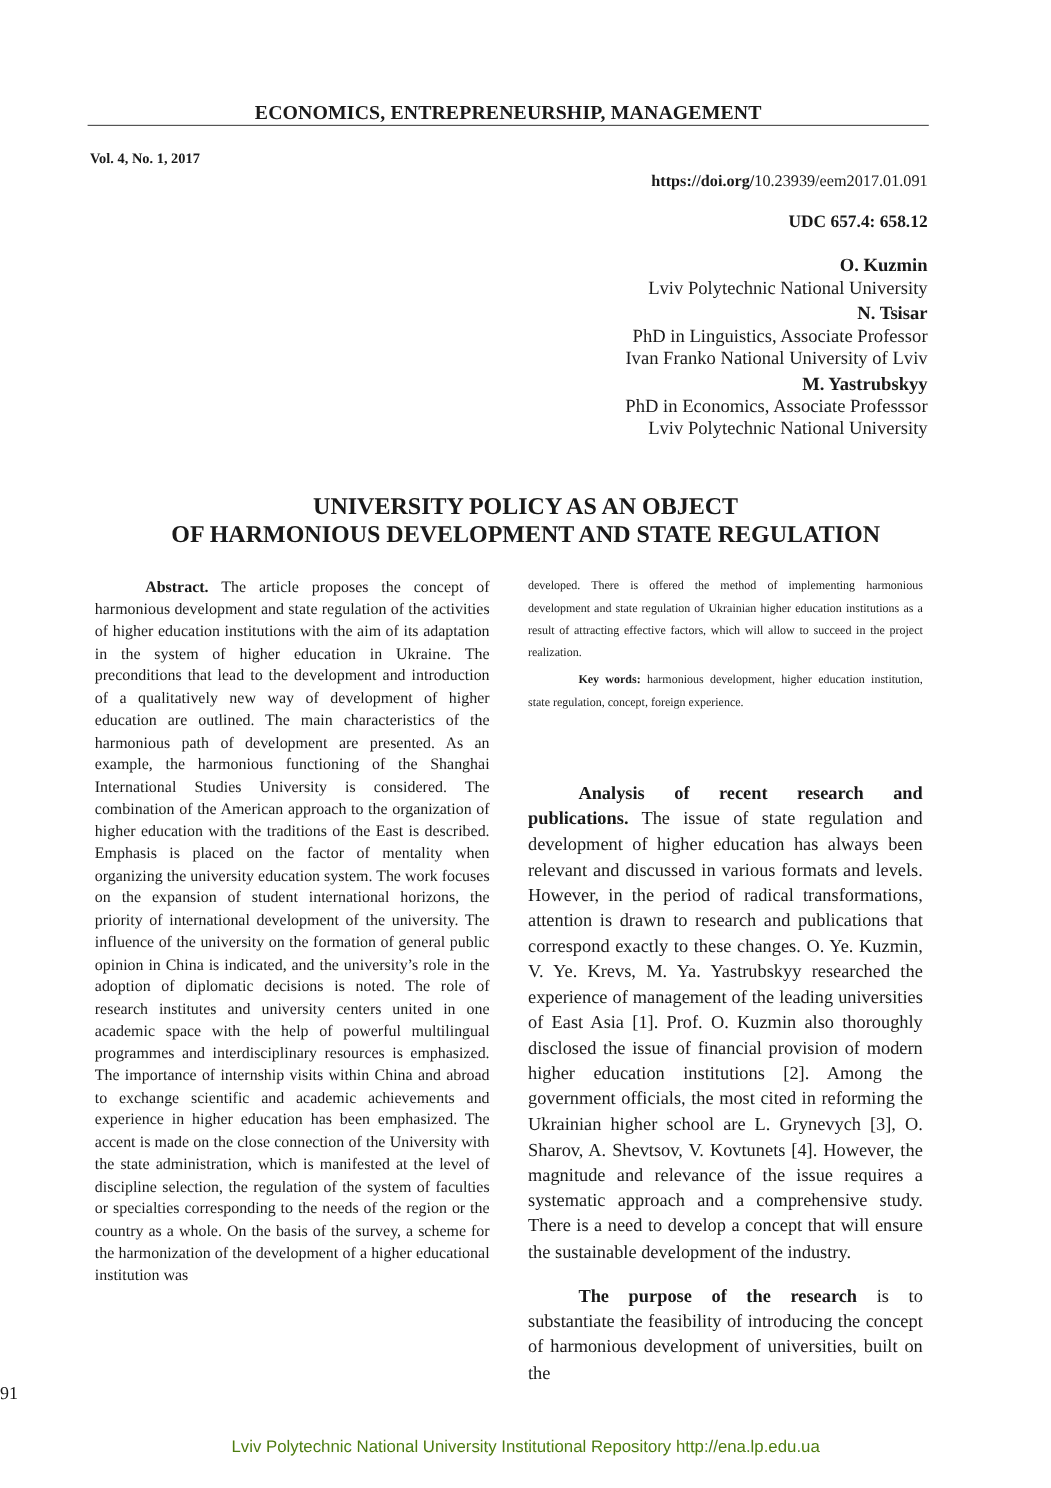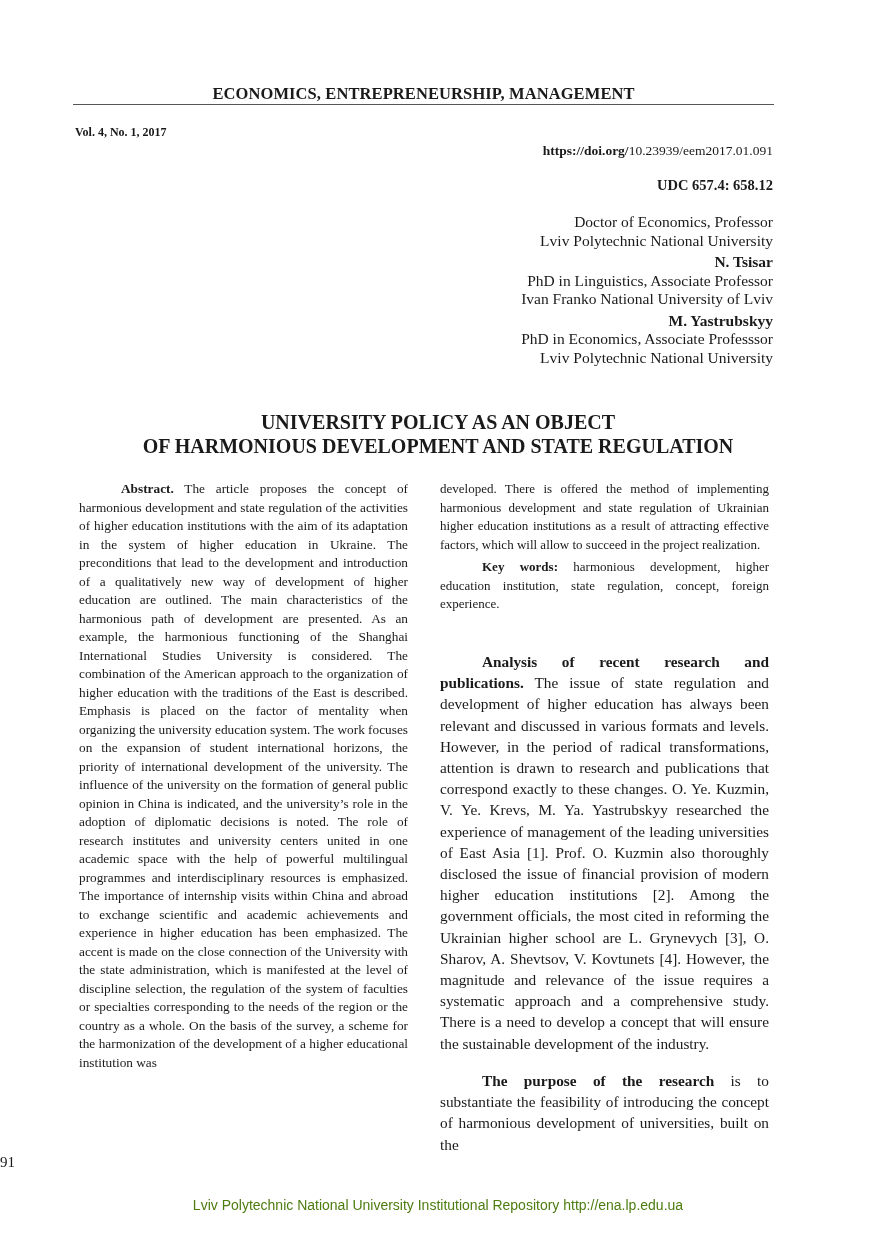--- a/index.html
+++ b/index.html
@@ -9,21 +9,21 @@
   .vol { position: absolute; left: 75px; top: 125px; font-weight: bold; font-size: 12px; }
   .doi { position: absolute; right: 103px; top: 143px; font-size: 13.5px; }
   .doi b { font-weight: bold; }
   .udc { position: absolute; right: 103px; top: 177px; font-weight: bold; font-size: 14.5px; }
   .authors { position: absolute; right: 103px; top: 213px; text-align: right; font-size: 15.5px; line-height: 18.5px; }
   .author { margin-bottom: 3px; }
   .author-name { font-weight: bold; }
   .title { position: absolute; left: 73px; top: 410px; width: 730px; text-align: center; font-weight: bold; font-size: 20px; line-height: 24px; }
   .col { position: absolute; text-align: justify; }
   .col-left { left: 75px; top: 476px; width: 337px; font-size: 13.3px; line-height: 18.5px; }
-  .col-right-abs { left: 436px; top: 476px; width: 337px; font-size: 13px; line-height: 18.5px; }
+  .col-right-abs { left: 436px; top: 476px; width: 337px; font-size: 10px; line-height: 18.5px; }
   .col-right-body { left: 436px; top: 647px; width: 337px; font-size: 15.3px; line-height: 21.2px; }
   .col-right-purpose { left: 436px; top: 1066px; width: 337px; font-size: 15.3px; line-height: 21.2px; }
   .indent { text-indent: 42px; }
   .kw { margin-top: 0; }
   p { margin: 4px; }
   .label-bold { font-weight: bold; }
   .page-number { position: absolute; left: 0; width: 876px; top: 1154px; font-size: 15px; }
   .repo-footer { position: absolute; left: 0; width: 876px; top: 1197px; text-align: center; font-family: "Liberation Sans", sans-serif; font-size: 14px; color: #4d7c0f; }
 </style>
 </head>
@@ -31,21 +31,21 @@
 
 <div class="journal-header">ECONOMICS, ENTREPRENEURSHIP, MANAGEMENT</div>
 <div class="header-rule"></div>
 
 <div class="vol">Vol. 4, No. 1, 2017</div>
 <div class="doi"><b>https://doi.org/</b><span>10.23939/eem2017.01.091</span></div>
 <div class="udc">UDC 657.4: 658.12</div>
 
 <div class="authors">
   <div class="author">
-    <div>Doctor of Economics,  Professor</div>
+    <div class="author-name">O.  Kuzmin</div>
     <div>Lviv Polytechnic National University</div>
   </div>
   <div class="author">
     <div class="author-name">N. Tsisar</div>
     <div>PhD in Linguistics, Associate Professor</div>
     <div>Ivan Franko National University of Lviv</div>
   </div>
   <div class="author">
     <div class="author-name">M. Yastrubskyy</div>
     <div>PhD in Economics, Associate Professsor</div>

